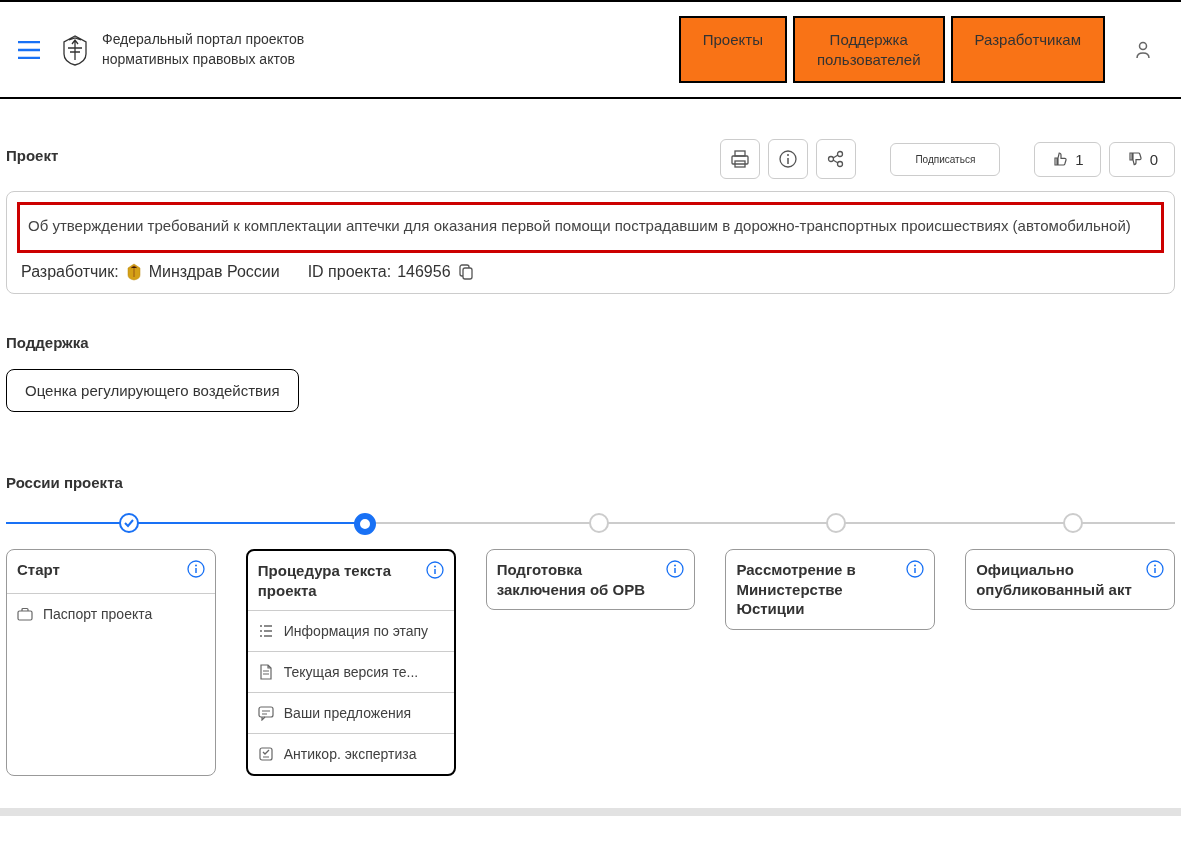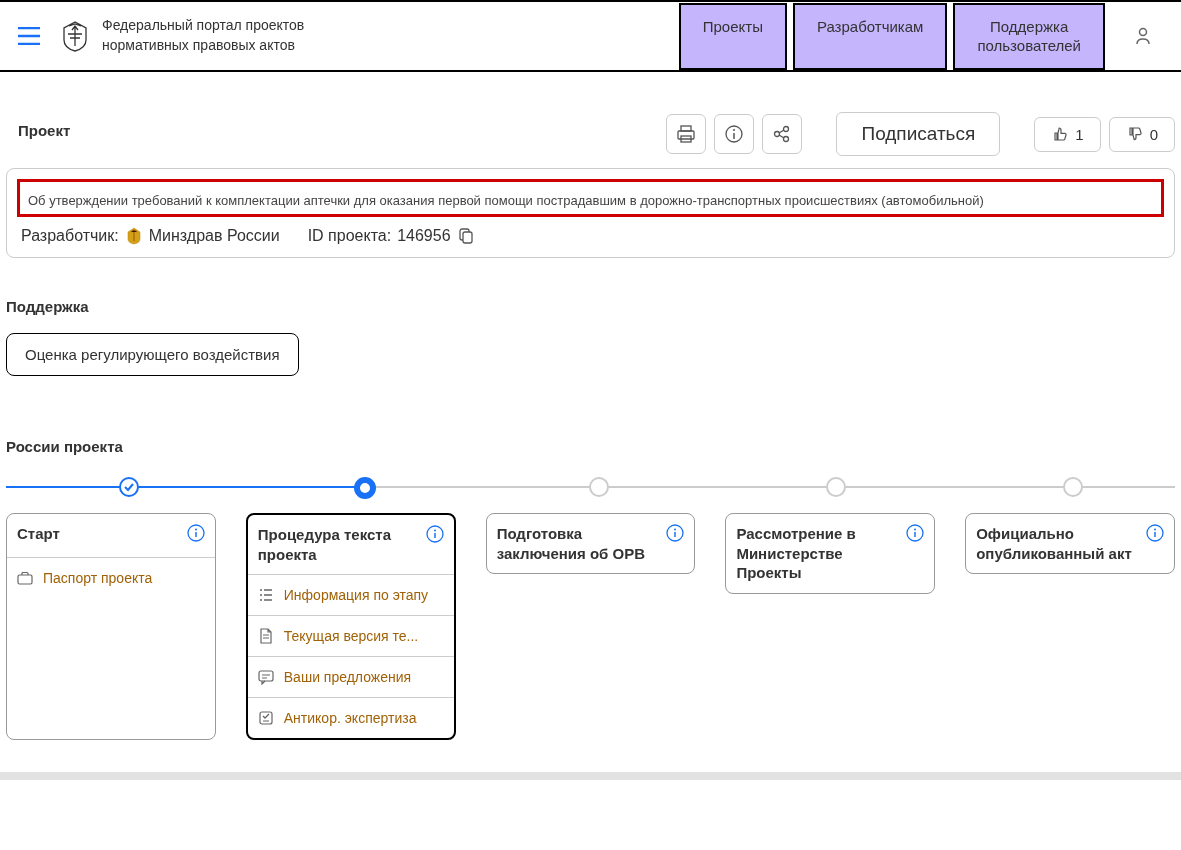--- a/index.html
+++ b/index.html
@@ -1,55 +1,55 @@
 <!DOCTYPE html>
 <html><head>
 <meta charset="utf-8">
 <style>
 * { box-sizing: border-box; margin: 0; padding: 0; font-family: Arial, sans-serif; }
 body { background: #fff; color: #333; width: 1181px; }
-.topbar { border-top: 2px solid #000; border-bottom: 2px solid #000; height: 72px; display: flex; align-items: center; padding: 0 10px; }
+.topbar { border-top: 2px solid #000; border-bottom: 2px solid #000; height: 99px; display: flex; align-items: center; padding: 0 10px; }
 .menu-icon { cursor: pointer; padding: 8px; }
 .emblem { margin: 0 12px; }
 .site-title { font-size: 14px; color: #333; line-height: 1.4; }
 .nav-buttons { margin-left: auto; display: flex; gap: 6px; }
-.nav-btn { border: 2px solid #000; padding: 12px 22px; font-size: 15px; text-align: center; cursor: pointer; background: #c4b5fd; line-height: 1.3; }
+.nav-btn { border: 2px solid #000; padding: 12px 22px; font-size: 15px; text-align: center; cursor: pointer; background: #f97316; line-height: 1.3; }
 .user-icon { margin-left: 30px; margin-right: 20px; cursor: pointer; }
 
 .content { padding: 10px 6px; }
 .section-label { font-weight: bold; font-size: 15px; margin-bottom: 8px; }
 
-.project-header { display: flex; align-items: center; margin: 30px 0 12px 12px; }
+.project-header { display: flex; align-items: center; margin: 30px 0 12px 0; }
 .action-row { margin-left: auto; display: flex; gap: 8px; align-items: center; }
 .icon-btn { border: 1px solid #ccc; border-radius: 6px; width: 40px; height: 40px; display: flex; align-items: center; justify-content: center; cursor: pointer; background: #fff; }
-.subscribe-btn { border: 1px solid #ccc; border-radius: 6px; padding: 10px 24px; font-size: 19px; cursor: pointer; background: #fff; }
+.subscribe-btn { border: 1px solid #ccc; border-radius: 6px; padding: 10px 24px; font-size: 10px; cursor: pointer; background: #fff; }
 .vote-btn { border: 1px solid #ccc; border-radius: 6px; padding: 8px 16px; font-size: 15px; cursor: pointer; background: #fff; display: flex; align-items: center; gap: 8px; }
 
 .project-card { border: 1px solid #ccc; border-radius: 8px; padding: 10px; margin-bottom: 40px; }
-.project-title-box { border: 3px solid #c00; padding: 10px 8px 4px 8px; font-size: 13px; color: #444; line-height: 1.4; margin-bottom: 4px; }
+.project-title-box { border: 3px solid #c00; padding: 10px 8px 14px 8px; font-size: 15px; color: #444; line-height: 1.4; margin-bottom: 4px; }
 .project-meta { display: flex; align-items: center; gap: 28px; padding: 6px 4px 2px 4px; font-size: 16px; color: #333; }
 .meta-item { display: flex; align-items: center; gap: 6px; }
 
 .procedure-pill { border: 1px solid #000; border-radius: 8px; padding: 12px 18px; font-size: 15px; display: inline-block; margin-top: 10px; margin-bottom: 32px; }
 
 .stages-section { margin-top: 30px; }
 .timeline { position: relative; height: 24px; margin: 20px 0 14px 0; }
 .timeline-line { position: absolute; top: 11px; left: 0; right: 0; height: 2px; background: #ccc; }
 .timeline-line.active { background: #1971f5; }
 .timeline-node { position: absolute; top: 2px; width: 20px; height: 20px; border-radius: 50%; background: #fff; border: 2px solid #ccc; }
 .timeline-node.check { border-color: #1971f5; display: flex; align-items: center; justify-content: center; }
 .timeline-node.current { border: 6px solid #1971f5; background: #fff; width: 22px; height: 22px; }
 
 .stage-cards { display: flex; gap: 30px; }
 .stage-card { border: 1px solid #999; border-radius: 8px; width: 216px; overflow: hidden; }
 .stage-card.selected { border: 2px solid #000; }
 .stage-card-header { padding: 10px 10px; display: flex; align-items: flex-start; gap: 6px; font-weight: bold; font-size: 15px; line-height: 1.3; border-bottom: 1px solid #ccc; min-height: 44px; }
 .stage-card.short .stage-card-header { border-bottom: none; }
 .info-circle { margin-left: auto; flex-shrink: 0; }
-.stage-sub { padding: 12px 10px; display: flex; align-items: center; gap: 10px; font-size: 14px; color: #a16207; border-bottom: 1px solid #ccc; cursor: pointer; }
+.stage-sub { padding: 12px 10px; display: flex; align-items: center; gap: 10px; font-size: 14px; color: #404040; border-bottom: 1px solid #ccc; cursor: pointer; }
 .stage-sub:last-child { border-bottom: none; }
 
 .bottom-bar { height: 8px; background: #e2e2e2; margin-top: 22px; }
 
 svg { display: block; }
 </style>
 </head>
 <body>
 
 <div class="topbar">
@@ -62,25 +62,25 @@
     <svg width="30" height="32" viewBox="0 0 30 32">
         <path d="M15 2 L4 8 L4 20 Q4 28 15 31 Q26 28 26 20 L26 8 Z M9 6 L15 4 L21 6 M12 10 L15 6 L18 10 M15 6 L15 26 M8 14 L22 14 M10 18 L20 18" fill="none" stroke="#333" stroke-width="1.3"></path>
       </svg>
   </div>
   <div class="site-title">
     <div>Федеральный портал проектов</div>
     <div>нормативных правовых актов</div>
   </div>
   <div class="nav-buttons">
     <div class="nav-btn">Проекты</div>
-    <div class="nav-btn">Разработчикам</div>
     <div class="nav-btn">
       <div>Поддержка</div>
       <div>пользователей</div>
     </div>
+    <div class="nav-btn">Разработчикам</div>
   </div>
   <div class="user-icon">
     <svg width="16" height="18">
         <circle cx="8" cy="5" r="3.5" fill="none" stroke="#666" stroke-width="1.5"></circle>
         <path d="M2 17 Q2 12 8 12 Q14 12 14 17" fill="none" stroke="#666" stroke-width="1.5"></path>
       </svg>
   </div>
 </div>
 
 <div class="content">
@@ -246,21 +246,21 @@
                 <circle cx="9" cy="9" r="8" fill="none" stroke="#1971f5" stroke-width="1.3"></circle>
                 <circle cx="9" cy="5.5" r="1" fill="#1971f5"></circle>
                 <path d="M9 8 L9 13" stroke="#1971f5" stroke-width="1.5"></path>
               </svg>
           </span>
         </div>
       </div>
 
       <div class="stage-card short" style="align-self:flex-start">
         <div class="stage-card-header">
-          <span>Рассмотрение в Министерстве Проекты</span>
+          <span>Рассмотрение в Министерстве Юстиции</span>
           <span class="info-circle">
             <svg width="18" height="18">
                 <circle cx="9" cy="9" r="8" fill="none" stroke="#1971f5" stroke-width="1.3"></circle>
                 <circle cx="9" cy="5.5" r="1" fill="#1971f5"></circle>
                 <path d="M9 8 L9 13" stroke="#1971f5" stroke-width="1.5"></path>
               </svg>
           </span>
         </div>
       </div>
 

